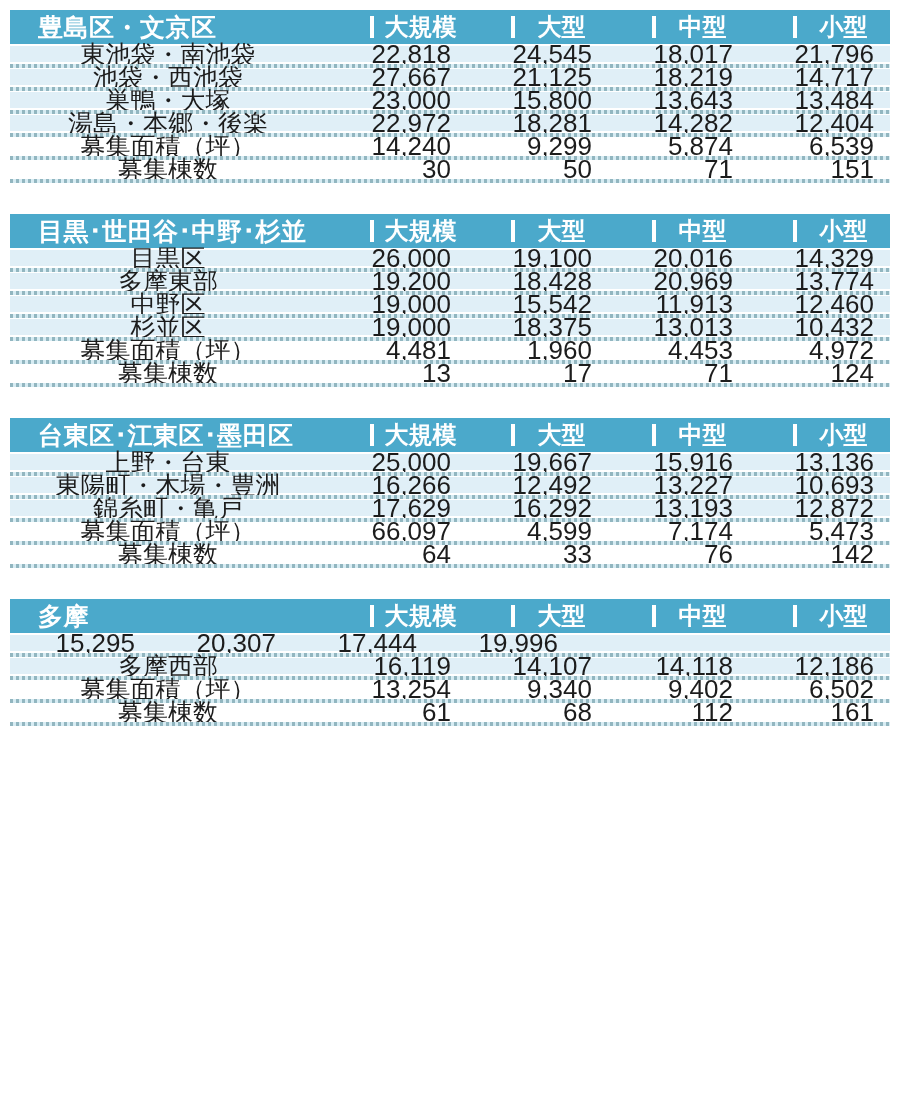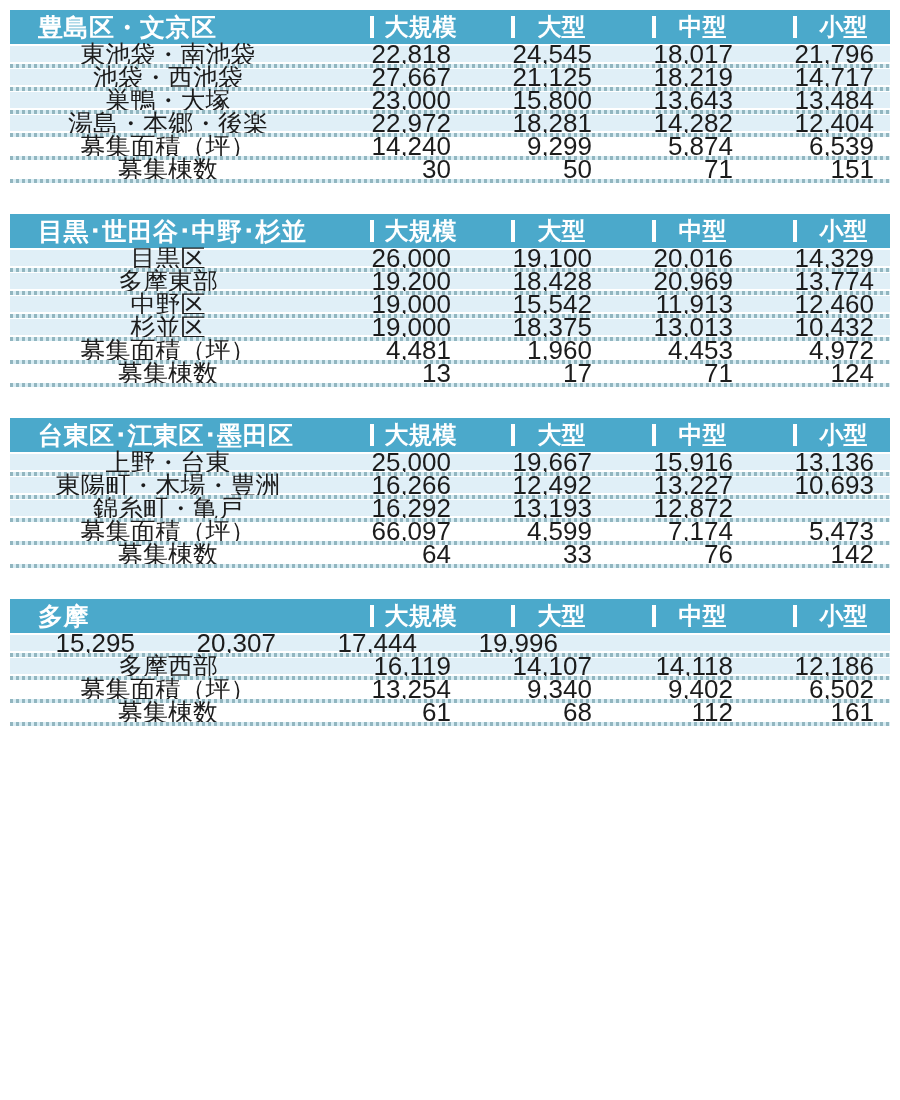--- a/index.html
+++ b/index.html
@@ -258,20 +258,21 @@
   <div class="val">16,266</div>
           <div class="val">12,492</div>
           <div class="val">13,227</div>
           <div class="val">10,693</div>
         </div>
 <div class="sep">
           <div class="sep-line"></div>
         </div>
   <div class="row hl">
     <div class="lbl">錦糸町・亀戸</div>
+  <div class="val">17,629</div>
           <div class="val">16,292</div>
           <div class="val">13,193</div>
           <div class="val">12,872</div>
         </div>
 <div class="sep">
           <div class="sep-line"></div>
         </div>
   <div class="row">
     <div class="lbl">募集面積（坪）</div>
   <div class="val">66,097</div>

